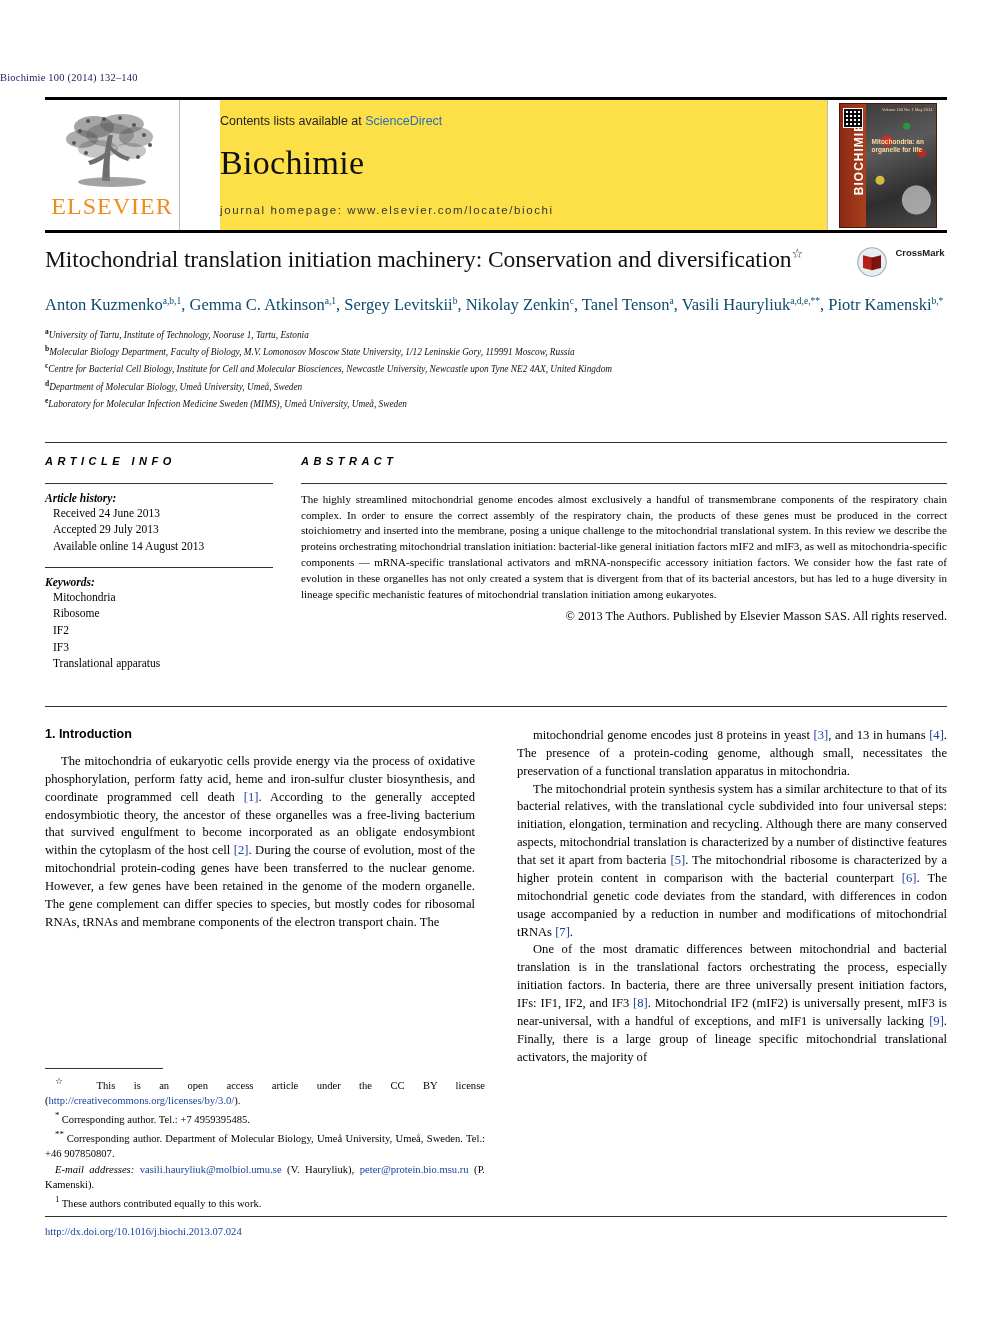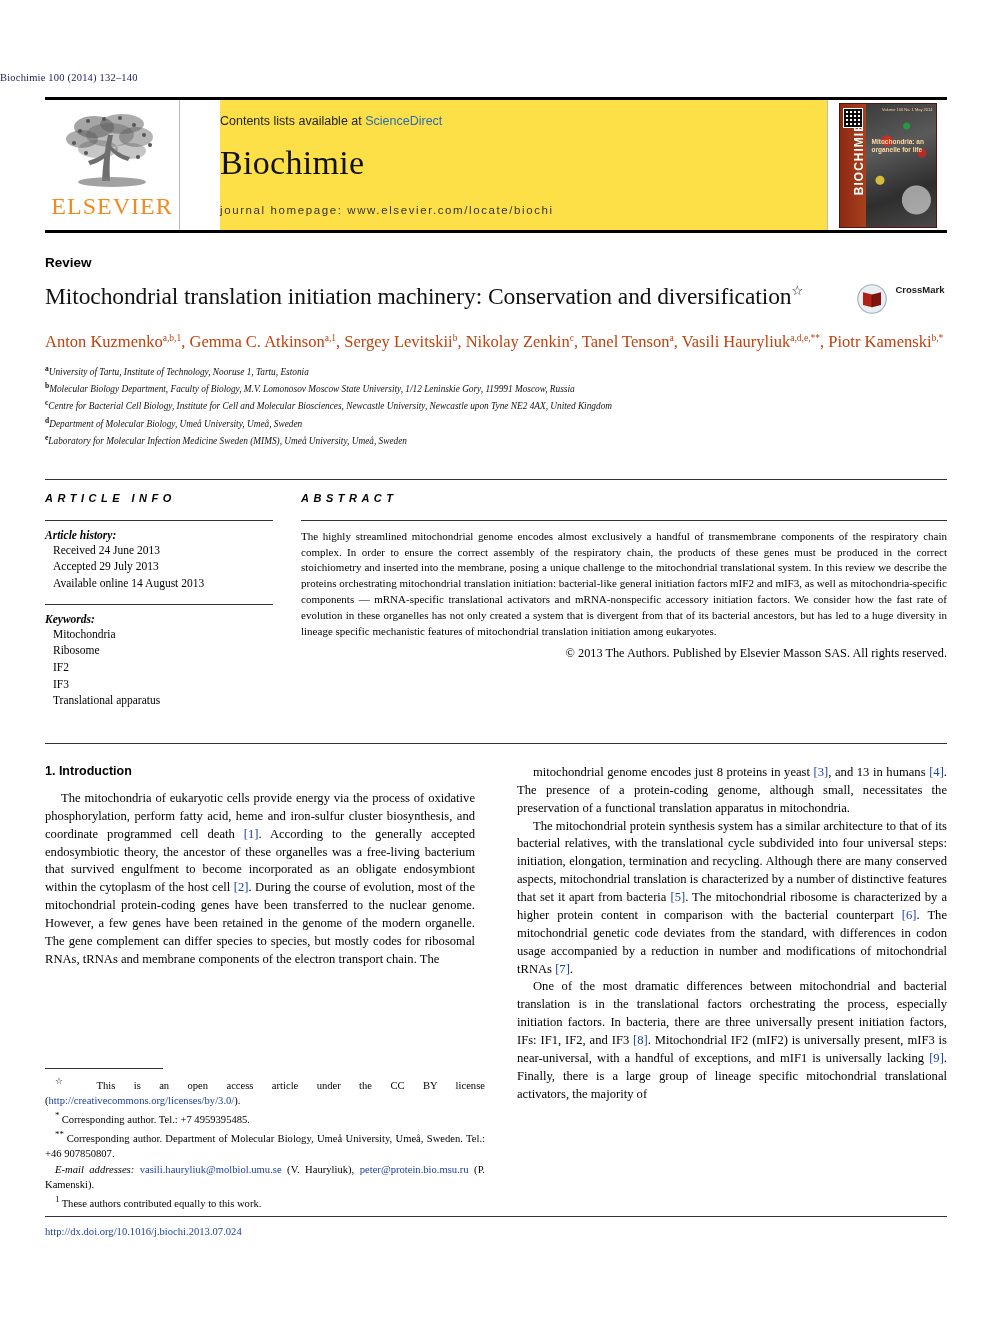--- a/index.html
+++ b/index.html
@@ -152,21 +152,21 @@
   .crossmark-row { display:flex; align-items:flex-start; gap:8px;}
   .cm-label {
     font-family:"Liberation Sans", sans-serif;
     font-size: 9.5px; font-weight:bold; color:#1a1a1a;
   }
 
   .authors {
     margin-top: 16px;
     font-family:"Liberation Serif", serif;
     font-size: 16.5px; line-height: 1.42;
-    color: #c2410c;
+    color: #0c4a6e;
   }
   .authors sup { font-size: 9.5px; vertical-align: super; }
 
   .affiliations {
     margin-top: 10px;
     font-family:"Liberation Serif", serif;
     font-style: italic;
     font-size: 9.3px; line-height: 1.5;
     color: #111;
   }
@@ -321,21 +321,20 @@
         <div class="cover-qr"></div>
         <div class="cover-topright">Volume 100  No. 1
 May 2014</div>
         <div class="cover-caption">Mitochondria: an organelle for life</div>
       </div>
     </div>
   </div>
 
   <div class="content">
 
-    <div class="doctype">Review</div>
 
     <div class="title-row">
       <div class="article-title">
         <span>Mitochondrial translation initiation machinery: Conservation and diversification</span><sup style="font-size:13px">☆</sup>
       </div>
       <div class="crossmark">
         <div class="crossmark-row">
           <svg width="30" height="30" viewBox="0 0 40 40">
             <circle cx="20" cy="20" r="19" fill="#e9eef2" stroke="#9fb0bb" stroke-width="1.5"></circle>
             <path d="M8 11 L20 14 L20 31 L8 28 Z" fill="#b32017"></path>

